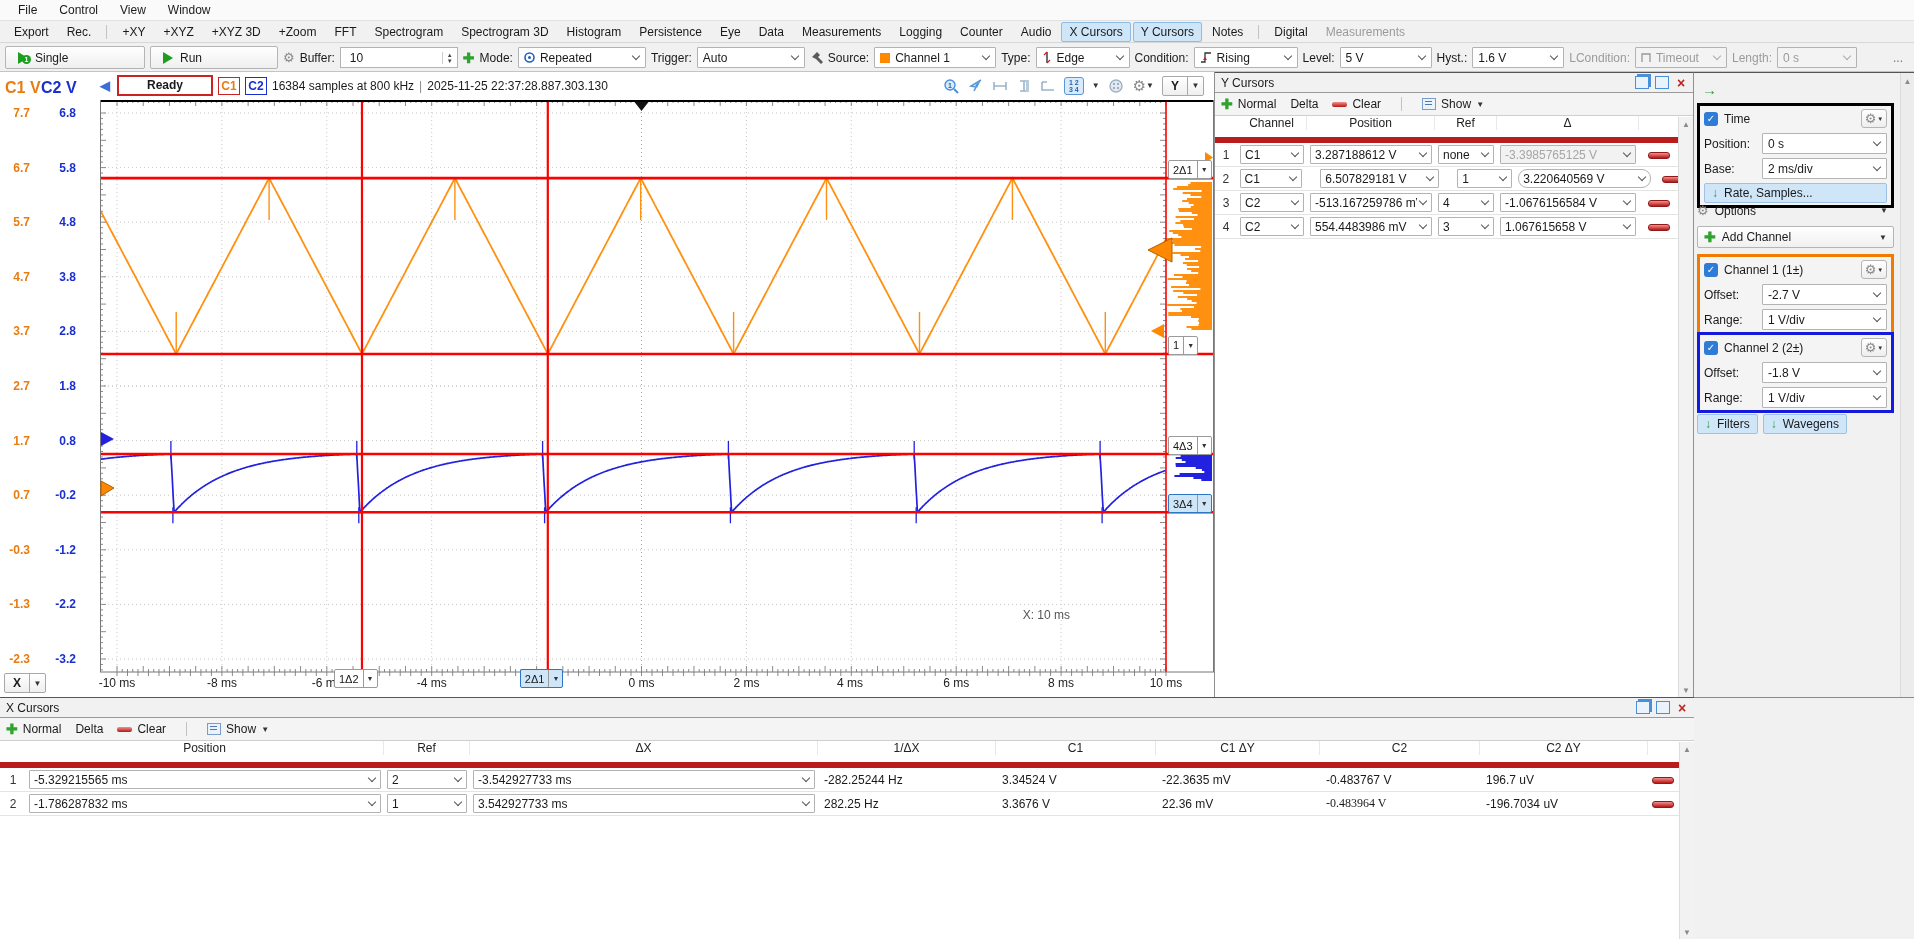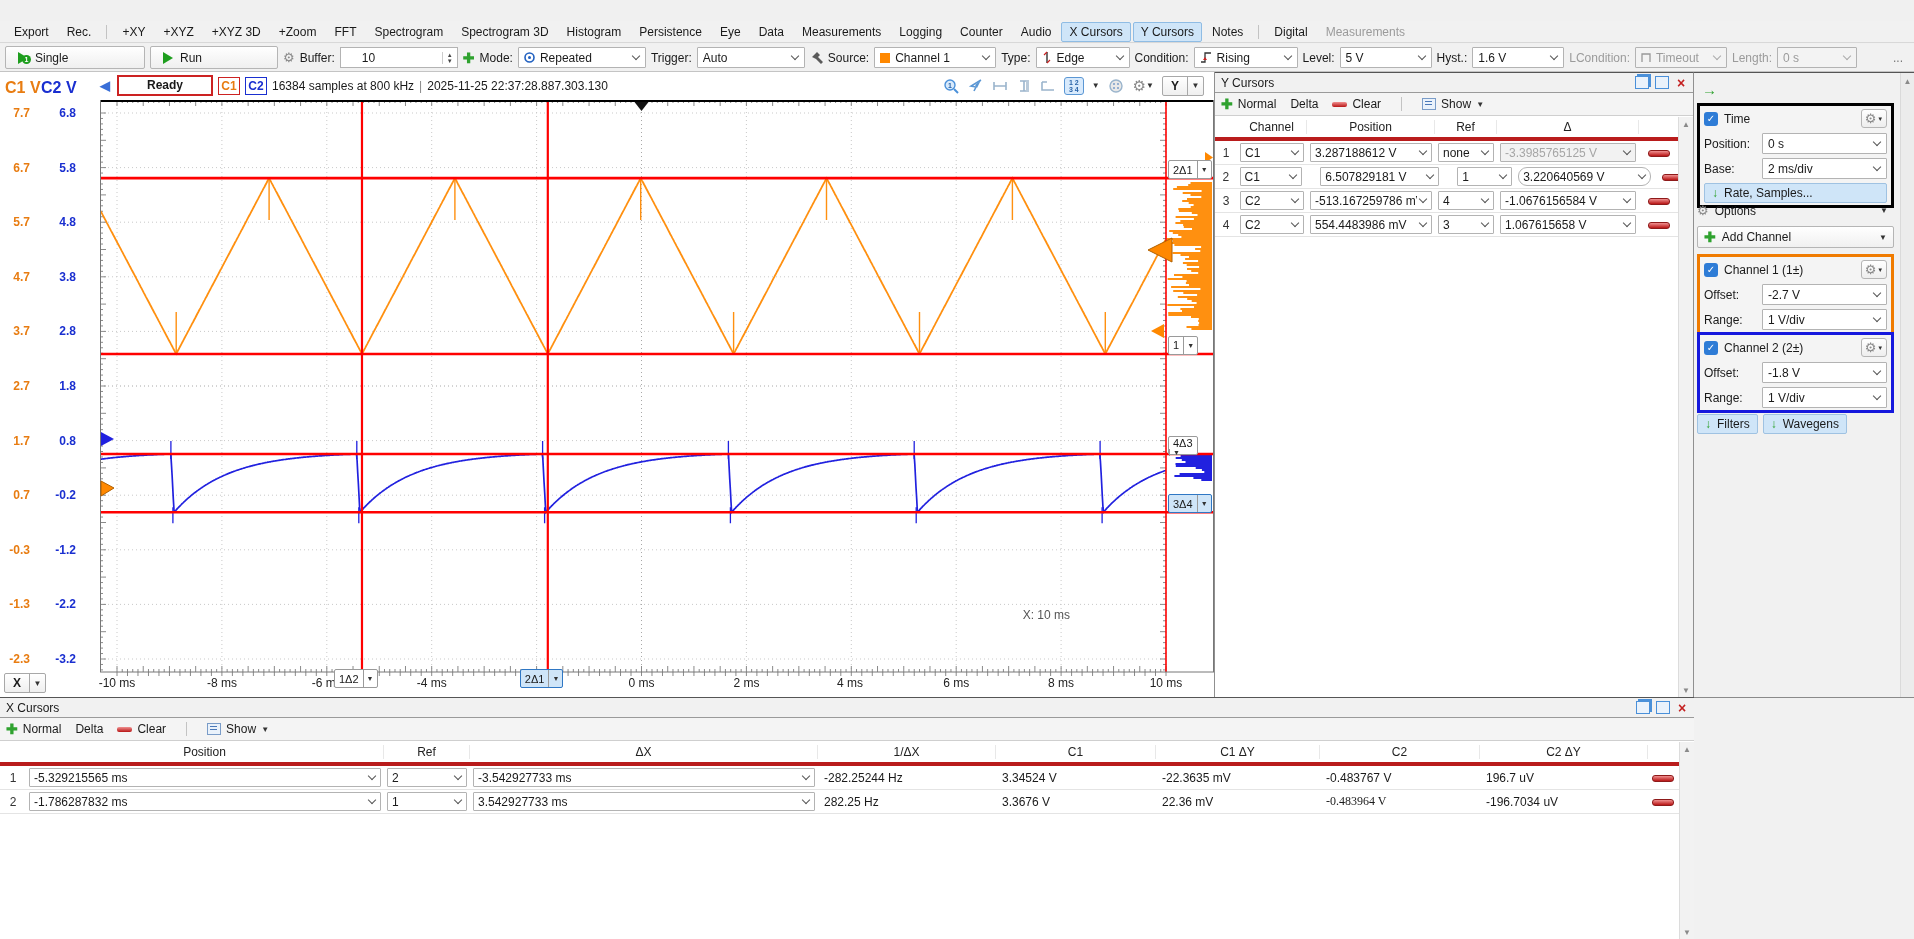--- a/index.html
+++ b/index.html
@@ -19,21 +19,21 @@
   .badge1{position:absolute;left:-6px;top:-3px;width:9px;height:9px;border-radius:50%;background:#1e9e1e;color:#fff;font-size:7px;line-height:9px;text-align:center;font-weight:bold}
   .combo{height:21px;border:1px solid #b3b3b3;border-radius:1px;background:#fff;display:flex;align-items:center;padding:0 5px;gap:5px;box-sizing:border-box}
   .combo .val{flex:1;overflow:hidden;white-space:nowrap}
   .chev{width:5px;height:5px;border-right:1px solid #555;border-bottom:1px solid #555;transform:rotate(45deg);margin:0 1px 3px 0;flex:none}
   .combo.disabled{background:#f3f3f3;color:#9b9b9b}
   .combo.disabled .chev{border-color:#aaa}
   .gray{color:#9b9b9b}
   .gearglyph{color:#8a8a8a;font-size:13px}
   .plusglyph{color:#2fa22f;font-weight:bold;font-size:14px}
   .spinbox{height:21px;width:118px;border:1px solid #b3b3b3;background:#fff;display:flex;align-items:center;box-sizing:border-box}
-  .spinbox .val{flex:1;padding-left:21px}
+  .spinbox .val{flex:1;padding-left:9px}
   .spinarrows{width:14px;display:flex;flex-direction:column;align-items:center;font-size:6px;color:#444;border-left:1px solid #ccc}
   .swatch{width:10px;height:10px;background:#ff8800;flex:none}
   .overflowdots{margin-left:auto;color:#777;padding-right:6px}
   
   .scope{position:absolute;left:0;top:72px;width:1215px;height:625px;background:#fff;border-right:1px solid #909090;box-sizing:border-box}
   .statusrow{position:absolute;left:98px;top:0;right:2px;height:27px;display:flex;align-items:center;gap:5px}
   .backchev{color:#3a6fd8;font-size:13px;font-weight:bold;padding:0 2px}
   .readybox{border:2px solid #cc2222;width:92px;height:17px;text-align:center;font-weight:bold;line-height:17px}
   .chbadge{border:1px solid;width:20px;height:16px;text-align:center;font-weight:bold;line-height:16px;font-size:12px}
   .c1badge{color:#e87c11;border-color:#cc2222}
@@ -65,21 +65,21 @@
   .ptool{display:flex;align-items:center;gap:5px}
   .pill{display:inline-block;width:22px;height:7px;border-radius:3px;background:linear-gradient(#f09090,#b81515);border:1px solid #8e1a1a;box-sizing:border-box}
   .minipill{display:inline-block;width:15px;height:5px;border-radius:2px;background:linear-gradient(#f09090,#b81515)}
   .showicn{width:12px;height:10px;border:1px solid #7a9cc8;background:#eaf2fb;position:relative}
   .showicn:before{content:"";position:absolute;left:2px;top:2px;width:7px;height:1px;background:#4a78b8;box-shadow:0 3px 0 #4a78b8}
   .ddcaret{font-size:8px;color:#333}
   .ypanel{position:absolute;left:1215px;top:72px;width:479px;height:625px;background:#fff;border-right:1px solid #909090;border-top:1px solid #555;box-sizing:border-box;overflow:hidden}
   .xpanel{position:absolute;left:0;top:697px;width:1694px;height:242px;background:#fff;border-top:1px solid #555;box-sizing:border-box;overflow:hidden}
   .corner{position:absolute;left:1694px;top:697px;width:220px;height:242px;background:#f1f1f1;border-top:1px solid #8a8a8a;box-sizing:border-box}
   .trow{display:flex;align-items:center;height:23px;border-bottom:1px solid #e4e4e4}
-  .thead{display:flex;align-items:center;height:21px;border-bottom:4px solid #b91c1c}
+  .thead{display:flex;align-items:flex-start;height:21px;border-bottom:6px solid #b91c1c}
   .hcell{text-align:center;font-size:12px;color:#222;overflow:hidden;white-space:nowrap;border-right:1px solid #e8e8e8;box-sizing:border-box}
   .cell{box-sizing:border-box;padding:0 3px;overflow:hidden;white-space:nowrap}
   .rownum{text-align:center;color:#333}
   .fcombo{height:19px;border:1px solid #b3b3b3;background:#fff;display:flex;align-items:center;padding:0 4px;gap:3px;box-sizing:border-box;border-radius:1px}
   .fcombo .val{flex:1;overflow:hidden;white-space:nowrap}
   .fcombo.disabled{background:#f2f2f2;color:#a6a6a6}
   .plain{padding-left:6px;overflow:hidden;white-space:nowrap}
   .vscroll{position:absolute;top:0;right:0;width:15px;background:#f2f2f2;border-left:1px solid #dcdcdc;display:flex;flex-direction:column;justify-content:space-between;align-items:center;box-sizing:border-box}
   .scrtri{color:#8a8a8a;font-size:8px;padding:3px 0}
   
@@ -101,20 +101,26 @@
   .addbtn{position:absolute;left:3px;width:197px;height:22px;border:1px solid #b5b5b5;border-radius:2px;background:linear-gradient(#fff,#f0f0f0);display:flex;align-items:center;gap:6px;padding:0 6px;box-sizing:border-box}
   .addbtn .ddcaret{margin-left:auto}
   .sbscroll{position:absolute;right:0;top:0;width:14px;height:625px;background:#ececec;border-left:1px solid #dadada;text-align:center;box-sizing:border-box}
   svg text{font-family:"Liberation Sans",sans-serif}
 </style>
 </head>
 <body>
 
 <div class="app">
 
+  <div class="menubar">
+    <span class="menu-item">File</span>
+    <span class="menu-item">Control</span>
+    <span class="menu-item">View</span>
+    <span class="menu-item">Window</span>
+  </div>
 
   <div class="tabbar" id="tabbar">
       <div class="tab">Export</div>
       <div class="tab">Rec.</div>
       <div class="tsep"></div>
       <div class="tab">+XY</div>
       <div class="tab">+XYZ</div>
       <div class="tab">+XYZ 3D</div>
       <div class="tab">+Zoom</div>
       <div class="tab">FFT</div>
@@ -473,21 +479,21 @@
           <span class="dd">▼</span>
         </div>
         <div class="mark" style="left: 1168px; top: 88.0925px;">
           <span class="lbl">2Δ1</span>
           <span class="dd">▼</span>
         </div>
         <div class="mark" style="left: 1168px; top: 263.94px;">
           <span class="lbl">1</span>
           <span class="dd">▼</span>
         </div>
-        <div class="mark" style="left: 1168px; top: 364.007px; flex-direction: column;">
+        <div class="mark" style="left: 1168px; top: 364.007px;">
           <span class="lbl">4Δ3</span>
           <span class="dd">▼</span>
         </div>
         <div class="mark sel" style="left: 1168px; top: 422.299px;">
           <span class="lbl">3Δ4</span>
           <span class="dd">▼</span>
         </div>
       </div>
   </div>
 

